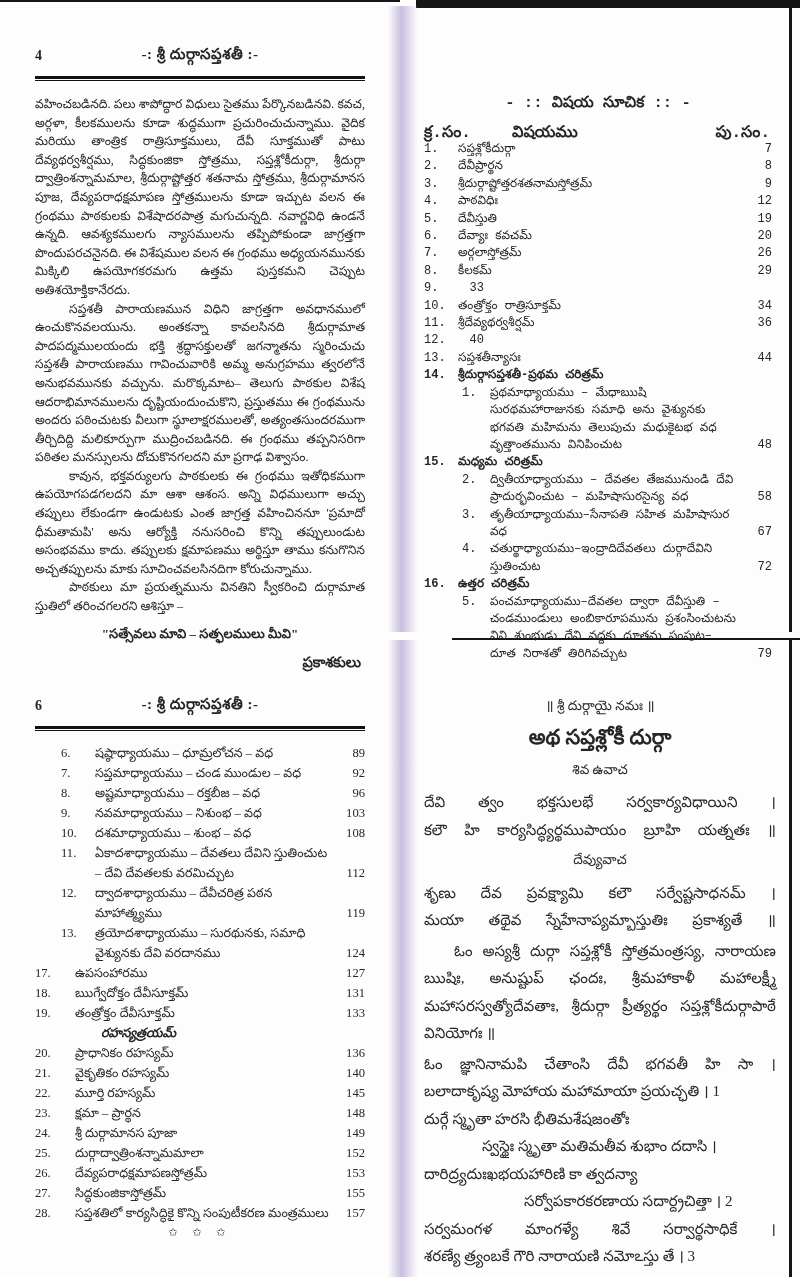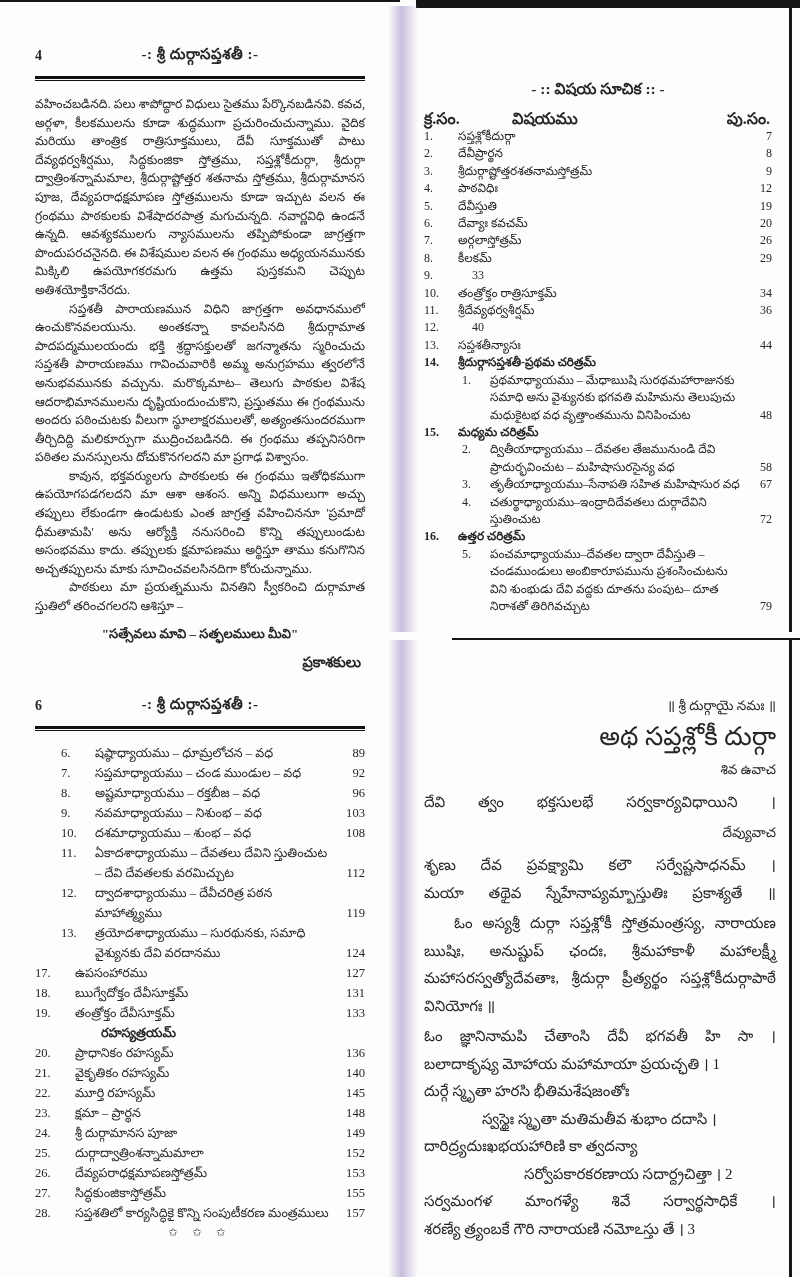--- a/index.html
+++ b/index.html
@@ -38,28 +38,28 @@
   .toc-cols .c3 { position:absolute; right:2px; }
   .trow { display:flex; align-items:flex-start; font-size:12px; line-height:17.4px; }
   .trow .tno { width:34px; flex:none; }
   .trow .ttext { flex:1; padding-right:6px; }
   .trow .tpage { flex:none; min-width:26px; text-align:right; align-self:flex-end; }
   .trow.bold .ttext, .trow.bold .tno { font-weight:bold; }
   .trow.sub .tno { width:28px; margin-left:38px; }
   .toc2 .trow { font-size:12.6px; line-height:20px; }
   .toc2 .trow .tno { width:40px; }
   .toc2 .trow.sub .tno { width:34px; margin-left:26px; }
-  .toc2-subhead { font-weight:bold; font-size:12.8px; line-height:20px; padding-left:66px; }
+  .toc2-subhead { font-weight:bold; font-size:12.8px; line-height:20px; padding-left:66px;font-style:italic; }
   .stars { text-align:center; font-size:11px; letter-spacing:6px; margin-top:3px; }
 
   
   .ss { font-size:15px; line-height:27.5px; }
-  .ss .center { text-align:right; }
+  .ss .center { text-align:center; }
   .ss .invoc { font-size:13.5px; margin-bottom:2px; }
-  .ss .ss-title { font-weight:normal; font-size:26px; line-height:30px; margin:2px 0 4px; }
+  .ss .ss-title { font-weight:bold; font-size:21px; line-height:30px; margin:2px 0 4px; }
   .ss .speaker { font-size:13.5px; margin:2px 0 6px; }
   .ss .verse { text-align:justify; text-align-last:justify; }
   .ss .prosepara { text-align:justify; text-indent:30px; margin:3px 0; }
   .ss .plain { text-align:left; }
   .ss .ind1 { padding-left:58px; }
   .ss .ind2 { padding-left:100px; }
 </style>
 </head>
 <body>
 
@@ -80,21 +80,21 @@
   <div class="prose" style="margin-top:14px;">
     <p>వహించబడినది. పలు శాపోద్ధార విధులు సైతము పేర్కొనబడినవి. కవచ, అర్గళా, కీలకములను కూడా శుద్ధముగా ప్రచురించుచున్నాము. వైదిక మరియు తాంత్రిక రాత్రిసూక్తములు, దేవీ సూక్తముతో పాటు దేవ్యథర్వశీర్షము, సిద్ధకుంజికా స్తోత్రము, సప్తశ్లోకీదుర్గా, శ్రీదుర్గా ద్వాత్రింశన్నామమాల, శ్రీదుర్గాష్టోత్తర శతనామ స్తోత్రము, శ్రీదుర్గామానస పూజ, దేవ్యపరాధక్షమాపణ స్తోత్రములను కూడా ఇచ్చుట వలన ఈ గ్రంథము పాఠకులకు విశేషాదరపాత్ర మగుచున్నది. నవార్ణవిధి ఉండనే ఉన్నది. ఆవశ్యకములగు న్యాసములను తప్పిపోకుండా జాగ్రత్తగా పొందుపరచనైనది. ఈ విశేషముల వలన ఈ గ్రంథము అధ్యయనమునకు మిక్కిలి ఉపయోగకరమగు ఉత్తమ పుస్తకమని చెప్పుట అతిశయోక్తికానేరదు.</p>
     <p>సప్తశతీ పారాయణమున విధిని జాగ్రత్తగా అవధానములో ఉంచుకొనవలయును. అంతకన్నా కావలసినది శ్రీదుర్గామాత పాదపద్మములయందు భక్తి శ్రద్ధాసక్తులతో జగన్మాతను స్మరించుచు సప్తశతీ పారాయణము గావించువారికి అమ్మ అనుగ్రహము త్వరలోనే అనుభవమునకు వచ్చును. మరొక్కమాట– తెలుగు పాఠకుల విశేష ఆదరాభిమానములను దృష్టియందుంచుకొని, ప్రస్తుతము ఈ గ్రంథమును అందరు పఠించుటకు వీలుగా స్థూలాక్షరములతో, అత్యంతసుందరముగా తీర్చిదిద్ది మలికూర్పుగా ముద్రించబడినది. ఈ గ్రంథము తప్పనిసరిగా పఠితల మనస్సులను దోచుకొనగలదని మా ప్రగాఢ విశ్వాసం.</p>
     <p>కావున, భక్తవర్యులగు పాఠకులకు ఈ గ్రంథము ఇతోధికముగా ఉపయోగపడగలదని మా ఆశా ఆశంస. అన్ని విధములుగా అచ్చు తప్పులు లేకుండగా ఉండుటకు ఎంత జాగ్రత్త వహించిననూ 'ప్రమాదో ధీమతామపి' అను ఆర్యోక్తి ననుసరించి కొన్ని తప్పులుండుట అసంభవము కాదు. తప్పులకు క్షమాపణము అర్థిస్తూ తాము కనుగొనిన అచ్చతప్పులను మాకు సూచించవలసినదిగా కోరుచున్నాము.</p>
     <p>పాఠకులు మా ప్రయత్నమును వినతిని స్వీకరించి దుర్గామాత స్తుతిలో తరించగలరని ఆశిస్తూ –</p>
   </div>
   <div class="quote-line">"సత్సేవలు మావి – సత్ఫలములు మీవి"</div>
   <div class="publisher">ప్రకాశకులు</div>
 </div>
 
-<div class="page" style="left:424px; top:80px; width:348px; height:545px;">
+<div class="page" style="left:424px; top:94px; width:348px; height:545px;font-family:Liberation Mono, monospace;">
   <div class="toc-title">- :: విషయ సూచిక :: -</div>
   <div class="toc-cols">
     <span class="c1">క్ర.సం.</span>
     <span class="c2">విషయము</span>
     <span class="c3">పు.సం.</span>
   </div>
   <div class="trow">
       <span class="tno">1.</span>
       <span class="ttext">సప్తశ్లోకీదుర్గా</span>
       <span class="tpage">7</span>
@@ -309,20 +309,21 @@
       </div>
     <div class="stars">✩ ✩ ✩</div>
   </div>
 </div>
 
 <div class="page ss" style="left:424px; top:692px; width:352px; height:570px;">
   <div class="center invoc">॥ శ్రీ దుర్గాయై నమః ॥</div>
   <div class="center ss-title">అథ సప్తశ్లోకీ దుర్గా</div>
   <div class="center speaker">శివ ఉవాచ</div>
   <div class="verse">దేవి త్వం భక్తసులభే సర్వకార్యవిధాయిని ।</div>
+  <div class="verse">కలౌ హి కార్యసిద్ధ్యర్థముపాయం బ్రూహి యత్నతః ॥</div>
   <div class="center speaker">దేవ్యువాచ</div>
   <div class="verse">శృణు దేవ ప్రవక్ష్యామి కలౌ సర్వేష్టసాధనమ్ ।</div>
   <div class="verse">మయా తథైవ స్నేహేనాప్యమ్బాస్తుతిః ప్రకాశ్యతే ॥</div>
   <div class="prosepara">ఓం అస్యశ్రీ దుర్గా సప్తశ్లోకీ స్తోత్రమంత్రస్య, నారాయణ ఋషిః, అనుష్టుప్ ఛందః, శ్రీమహాకాళీ మహాలక్ష్మీ మహాసరస్వత్యోదేవతాః, శ్రీదుర్గా ప్రీత్యర్థం సప్తశ్లోకీదుర్గాపాఠే వినియోగః ॥</div>
   <div class="verse">ఓం జ్ఞానినామపి చేతాంసి దేవీ భగవతీ హి సా ।</div>
   <div class="plain">బలాదాకృష్య మోహాయ మహామాయా ప్రయచ్ఛతి । 1</div>
   <div class="plain">దుర్గే స్మృతా హరసి భీతిమశేషజంతోః</div>
   <div class="plain ind1">స్వస్థైః స్మృతా మతిమతీవ శుభాం దదాసి ।</div>
   <div class="plain">దారిద్ర్యదుఃఖభయహారిణి కా త్వదన్యా</div>
   <div class="plain ind2">సర్వోపకారకరణాయ సదార్ద్రచిత్తా । 2</div>

